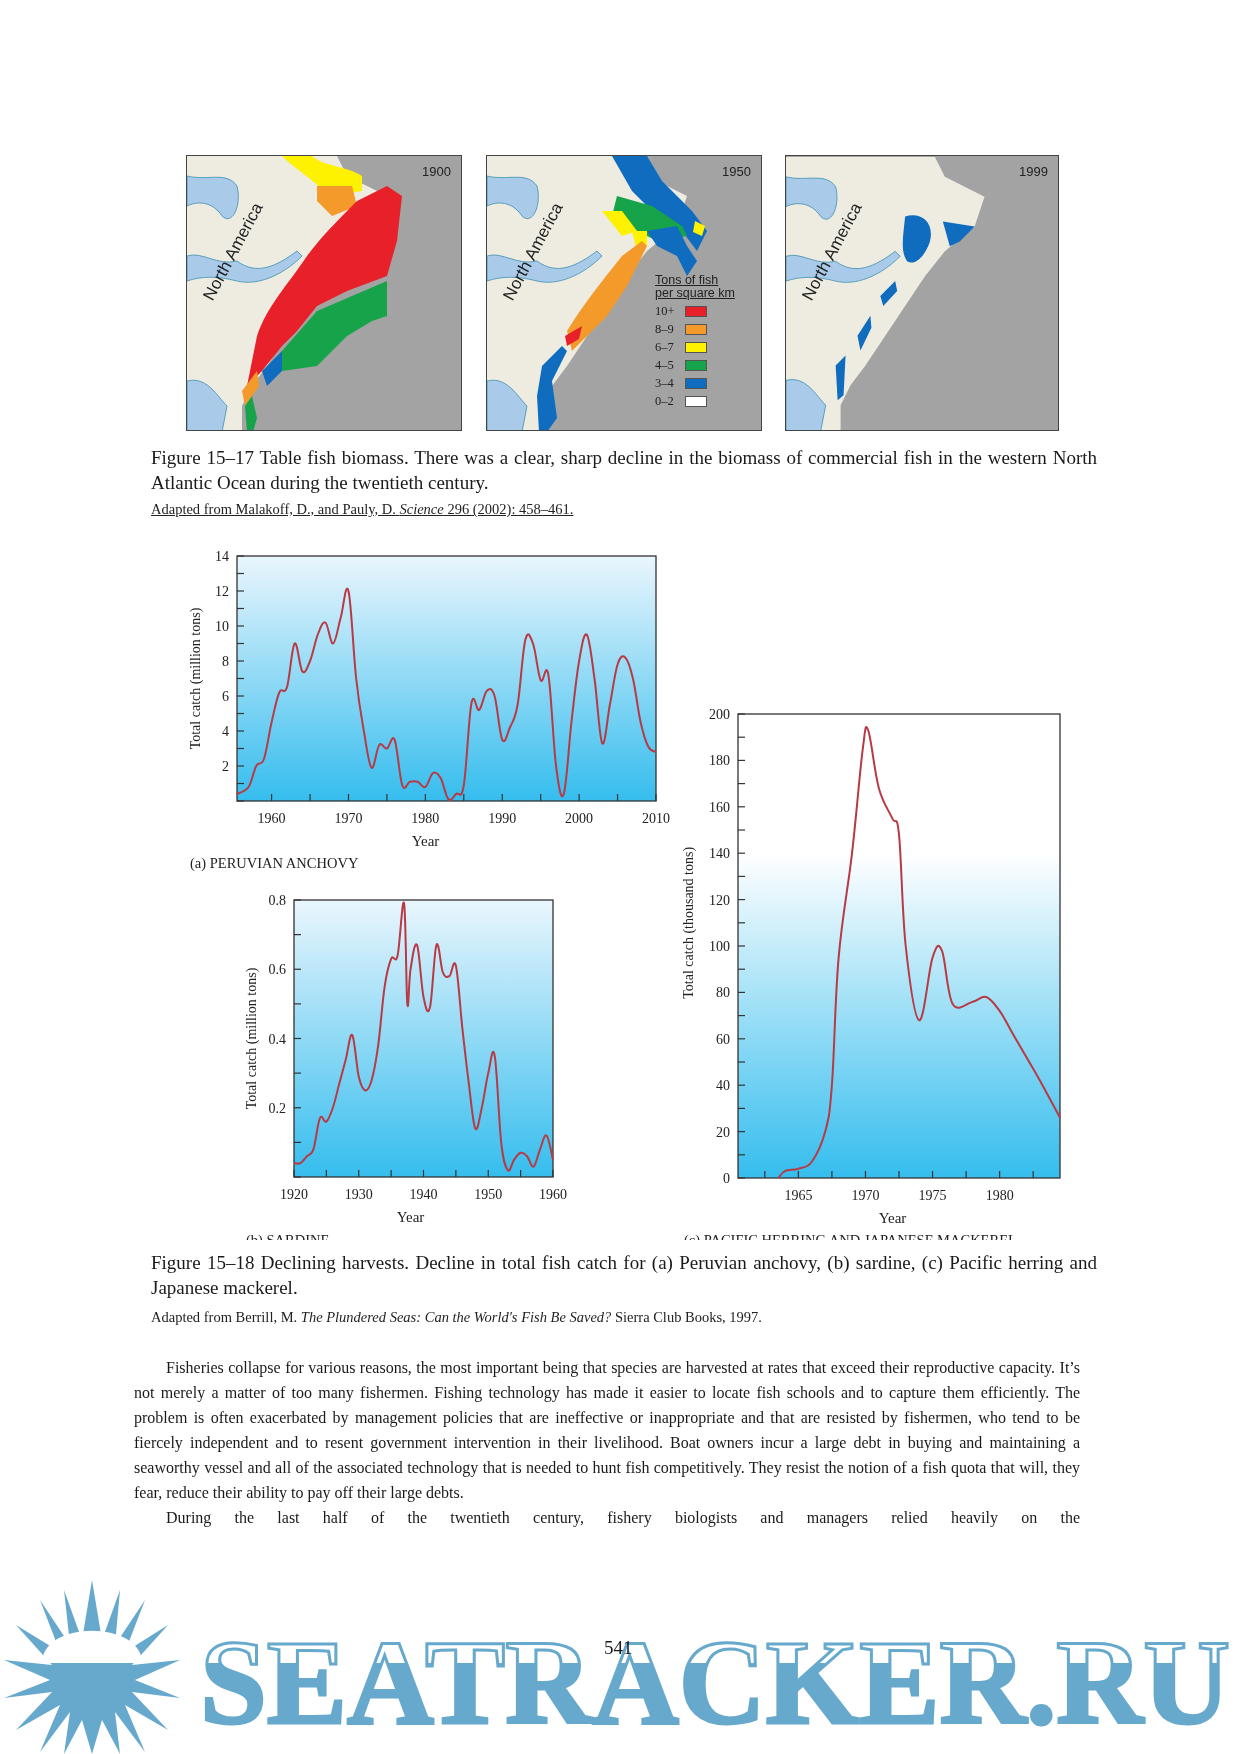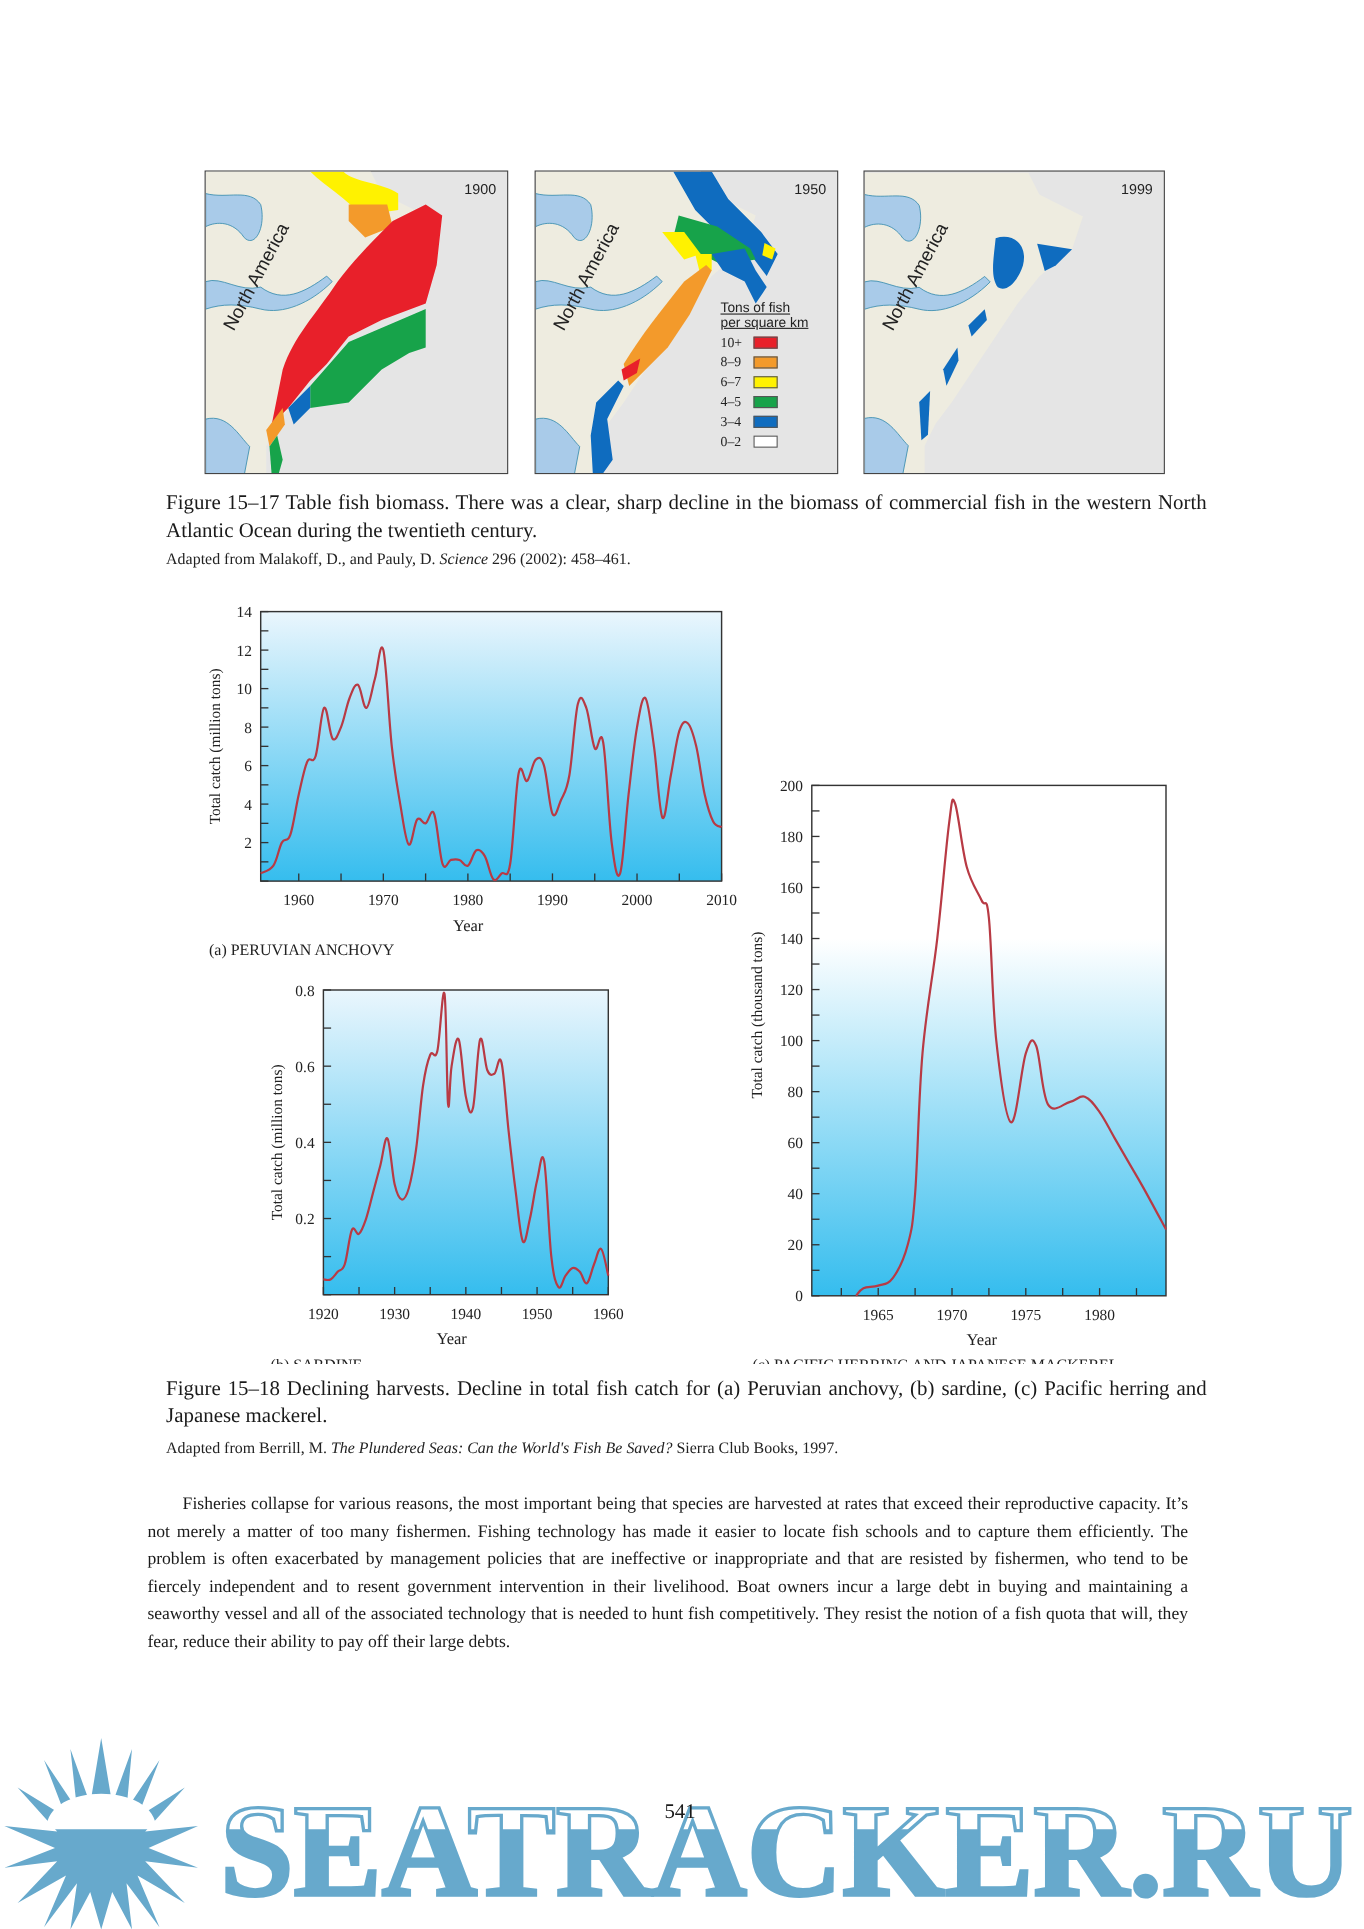--- a/index.html
+++ b/index.html
@@ -1,18 +1,18 @@
 <!DOCTYPE html>
 <html><head>
 <meta charset="utf-8">
 <style>
   html, body { margin:0; padding:0; background:#ffffff; }
   body { width:1240px; height:1754px; position:relative; overflow:hidden; font-family:"Liberation Serif", serif; color:#1a1a1a; }
   .abs { position:absolute; }
-  .map-panel { position:absolute; top:155px; width:276px; height:276px; border:1.5px solid #444; box-sizing:border-box; overflow:hidden; background:#e5e5e5; }
+  .map-panel { position:absolute; top:155px; width:276px; height:276px; border:1.5px solid #444; box-sizing:border-box; overflow:hidden; background:#a3a3a3; }
   .map-panel svg { display:block; }
   .map-year { position:absolute; top:8px; right:10px; font:13px "Liberation Sans", sans-serif; color:#222; }
   .na-label { position:absolute; font:17px "Liberation Sans", sans-serif; color:#222; transform-origin:left bottom; white-space:nowrap; }
   .legend { position:absolute; left:168px; top:118px; font:12.5px "Liberation Sans", sans-serif; color:#222; line-height:13px; }
   .legend .title { margin-bottom:2px;text-decoration:underline; }
   .legend .row { display:flex; align-items:center; height:18px;font-family:Liberation Serif, serif; }
   .legend .row span.lab { width:30px; }
   .legend .sw { width:22px; height:11px; border:1px solid #555; box-sizing:border-box; }
   .caption { position:absolute; left:151px; width:946px; font-size:19px; line-height:25px; text-align:justify; }
   .caption b { font-weight:normal; }
@@ -109,21 +109,21 @@
       <path d="M50,210 L60,200 L58,240 L52,245Z" fill="#0f6cbf"></path>
     </svg>
     <div class="map-year">1999</div>
     <div class="na-label" style="left:30px; top:128px; transform:rotate(-62deg);">North America</div>
   </div>
 </div>
 
 <div class="caption" style="top:445px;">
   <b>Figure 15–17 Table fish biomass</b><span>. There was a clear, sharp decline in the biomass of commercial fish in the western North Atlantic Ocean during the twentieth century.</span>
 </div>
-<div class="source" style="top:501px;">
+<div class="source" style="top:501px;text-decoration:underline;">
   <span>Adapted from Malakoff, D., and Pauly, D. </span><i>Science</i><span> 296 (2002): 458–461.</span>
 </div>
 
 <svg class="abs chart" style="left:0; top:0;" width="1240" height="1240">
   <defs>
     <linearGradient id="skyA" x1="0" y1="0" x2="0" y2="1">
       <stop offset="0" stop-color="#eaf6fd"></stop>
       <stop offset="1" stop-color="#35bdee"></stop>
     </linearGradient>
     <linearGradient id="skyC" x1="0" y1="0" x2="0" y2="1">
@@ -268,20 +268,21 @@
 
 <div class="caption" style="top:1250px;">
   <b>Figure 15–18 Declining harvests</b><span>. Decline in total fish catch for (a) Peruvian anchovy, (b) sardine, (c) Pacific herring and Japanese mackerel.</span>
 </div>
 <div class="source" style="top:1309px;">
   <span>Adapted from Berrill, M. </span><i>The Plundered Seas: Can the World's Fish Be Saved?</i><span> Sierra Club Books, 1997.</span>
 </div>
 
 <div class="body-text" style="top:1355px;">
   <p>Fisheries collapse for various reasons, the most important being that species are harvested at rates that exceed their reproductive capacity. It’s not merely a matter of too many fishermen. Fishing technology has made it easier to locate fish schools and to capture them efficiently. The problem is often exacerbated by management policies that are ineffective or inappropriate and that are resisted by fishermen, who tend to be fiercely independent and to resent government intervention in their livelihood. Boat owners incur a large debt in buying and maintaining a seaworthy vessel and all of the associated technology that is needed to hunt fish competitively. They resist the notion of a fish quota that will, they fear, reduce their ability to pay off their large debts.</p>
+  <p style="text-align-last:justify;">During the last half of the twentieth century, fishery biologists and managers relied heavily on the</p>
 </div>
 
 <svg class="watermark" viewBox="0 0 1240 174">
   <defs>
     <clipPath id="lowerhalf">
         <rect x="0" y="83" width="1240" height="100"></rect>
       </clipPath>
   </defs>
   <g fill="#67a9cc">
     <polygon points="92,0 102,60 120,10 115,65 145,20 125,72 168,45 132,85 180,80 135,100 180,118 132,112 168,150 125,125 145,172 115,132 120,174 102,140 92,174 82,140 64,174 70,132 40,172 60,125 16,150 52,112 4,118 50,100 4,80 52,85 16,45 60,72 40,20 70,65 64,10 82,60"></polygon>

